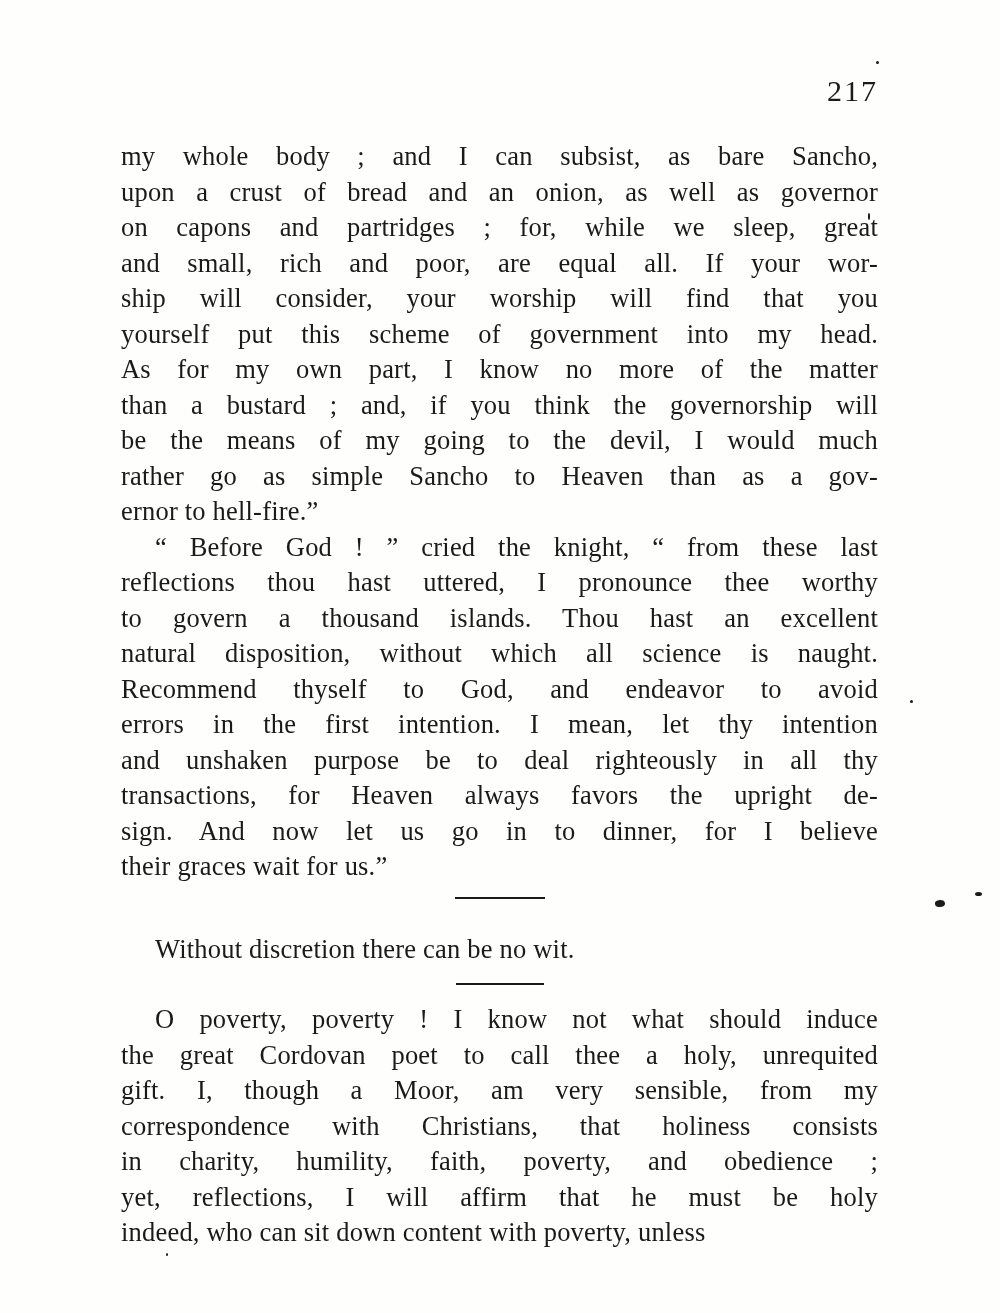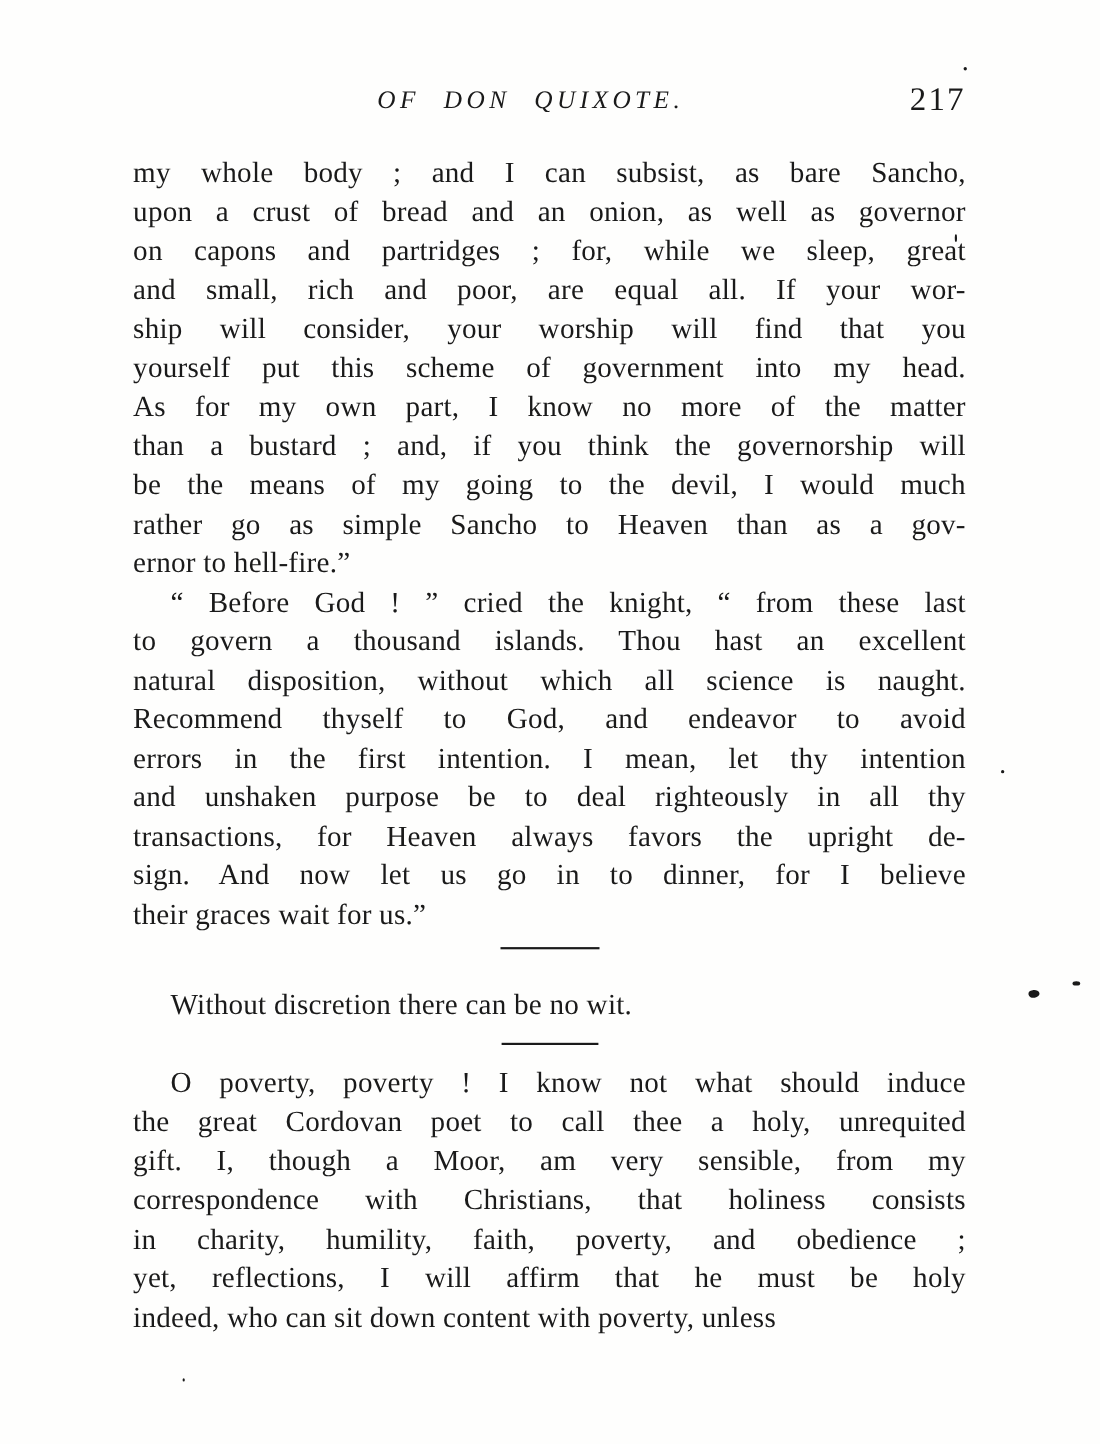--- a/index.html
+++ b/index.html
@@ -82,21 +82,20 @@
   .speck-4 { left: 975px; top: 892px; width: 7px;  height: 4px; border-radius: 50%; }
   .speck-5 { left: 166px; top: 1253px; width: 2px; height: 3px; }
   .speck-6 { left: 868px; top: 213px; width: 2px;  height: 7px; border-radius: 40%; }
 </style>
 </head>
 <body>
 
 <div class="page">
 
   <header class="running-head">
-    <span class="running-title">OF DON QUIXOTE.</span>
     <span class="folio">217</span>
   </header>
 
   <main class="text-block">
 
     <div class="para">
         <div class="line">my whole body ; and I can subsist, as bare Sancho,</div>
         <div class="line">upon a crust of bread and an onion, as well as governor</div>
         <div class="line">on capons and partridges ; for, while we sleep, great</div>
         <div class="line">and small, rich and poor, are equal all.  If your wor-</div>
@@ -104,20 +103,21 @@
         <div class="line">yourself put this scheme of government into my head.</div>
         <div class="line">As for my own part, I know no more of the matter</div>
         <div class="line">than a bustard ; and, if you think the governorship will</div>
         <div class="line">be the means of my going to the devil, I would much</div>
         <div class="line">rather go as simple Sancho to Heaven than as a gov-</div>
         <div class="line last">ernor to hell-fire.”</div>
       </div>
 
     <div class="para">
         <div class="line indent">“ Before God ! ” cried the knight, “ from these last</div>
+        <div class="line">reflections thou hast uttered, I pronounce thee worthy</div>
         <div class="line">to govern a thousand islands.  Thou hast an excellent</div>
         <div class="line">natural disposition, without which all science is naught.</div>
         <div class="line">Recommend thyself to God, and endeavor to avoid</div>
         <div class="line">errors in the first intention.  I mean, let thy intention</div>
         <div class="line">and unshaken purpose be to deal righteously in all thy</div>
         <div class="line">transactions, for Heaven always favors the upright de-</div>
         <div class="line">sign.  And now let us go in to dinner, for I believe</div>
         <div class="line last">their graces wait for us.”</div>
       </div>
 

